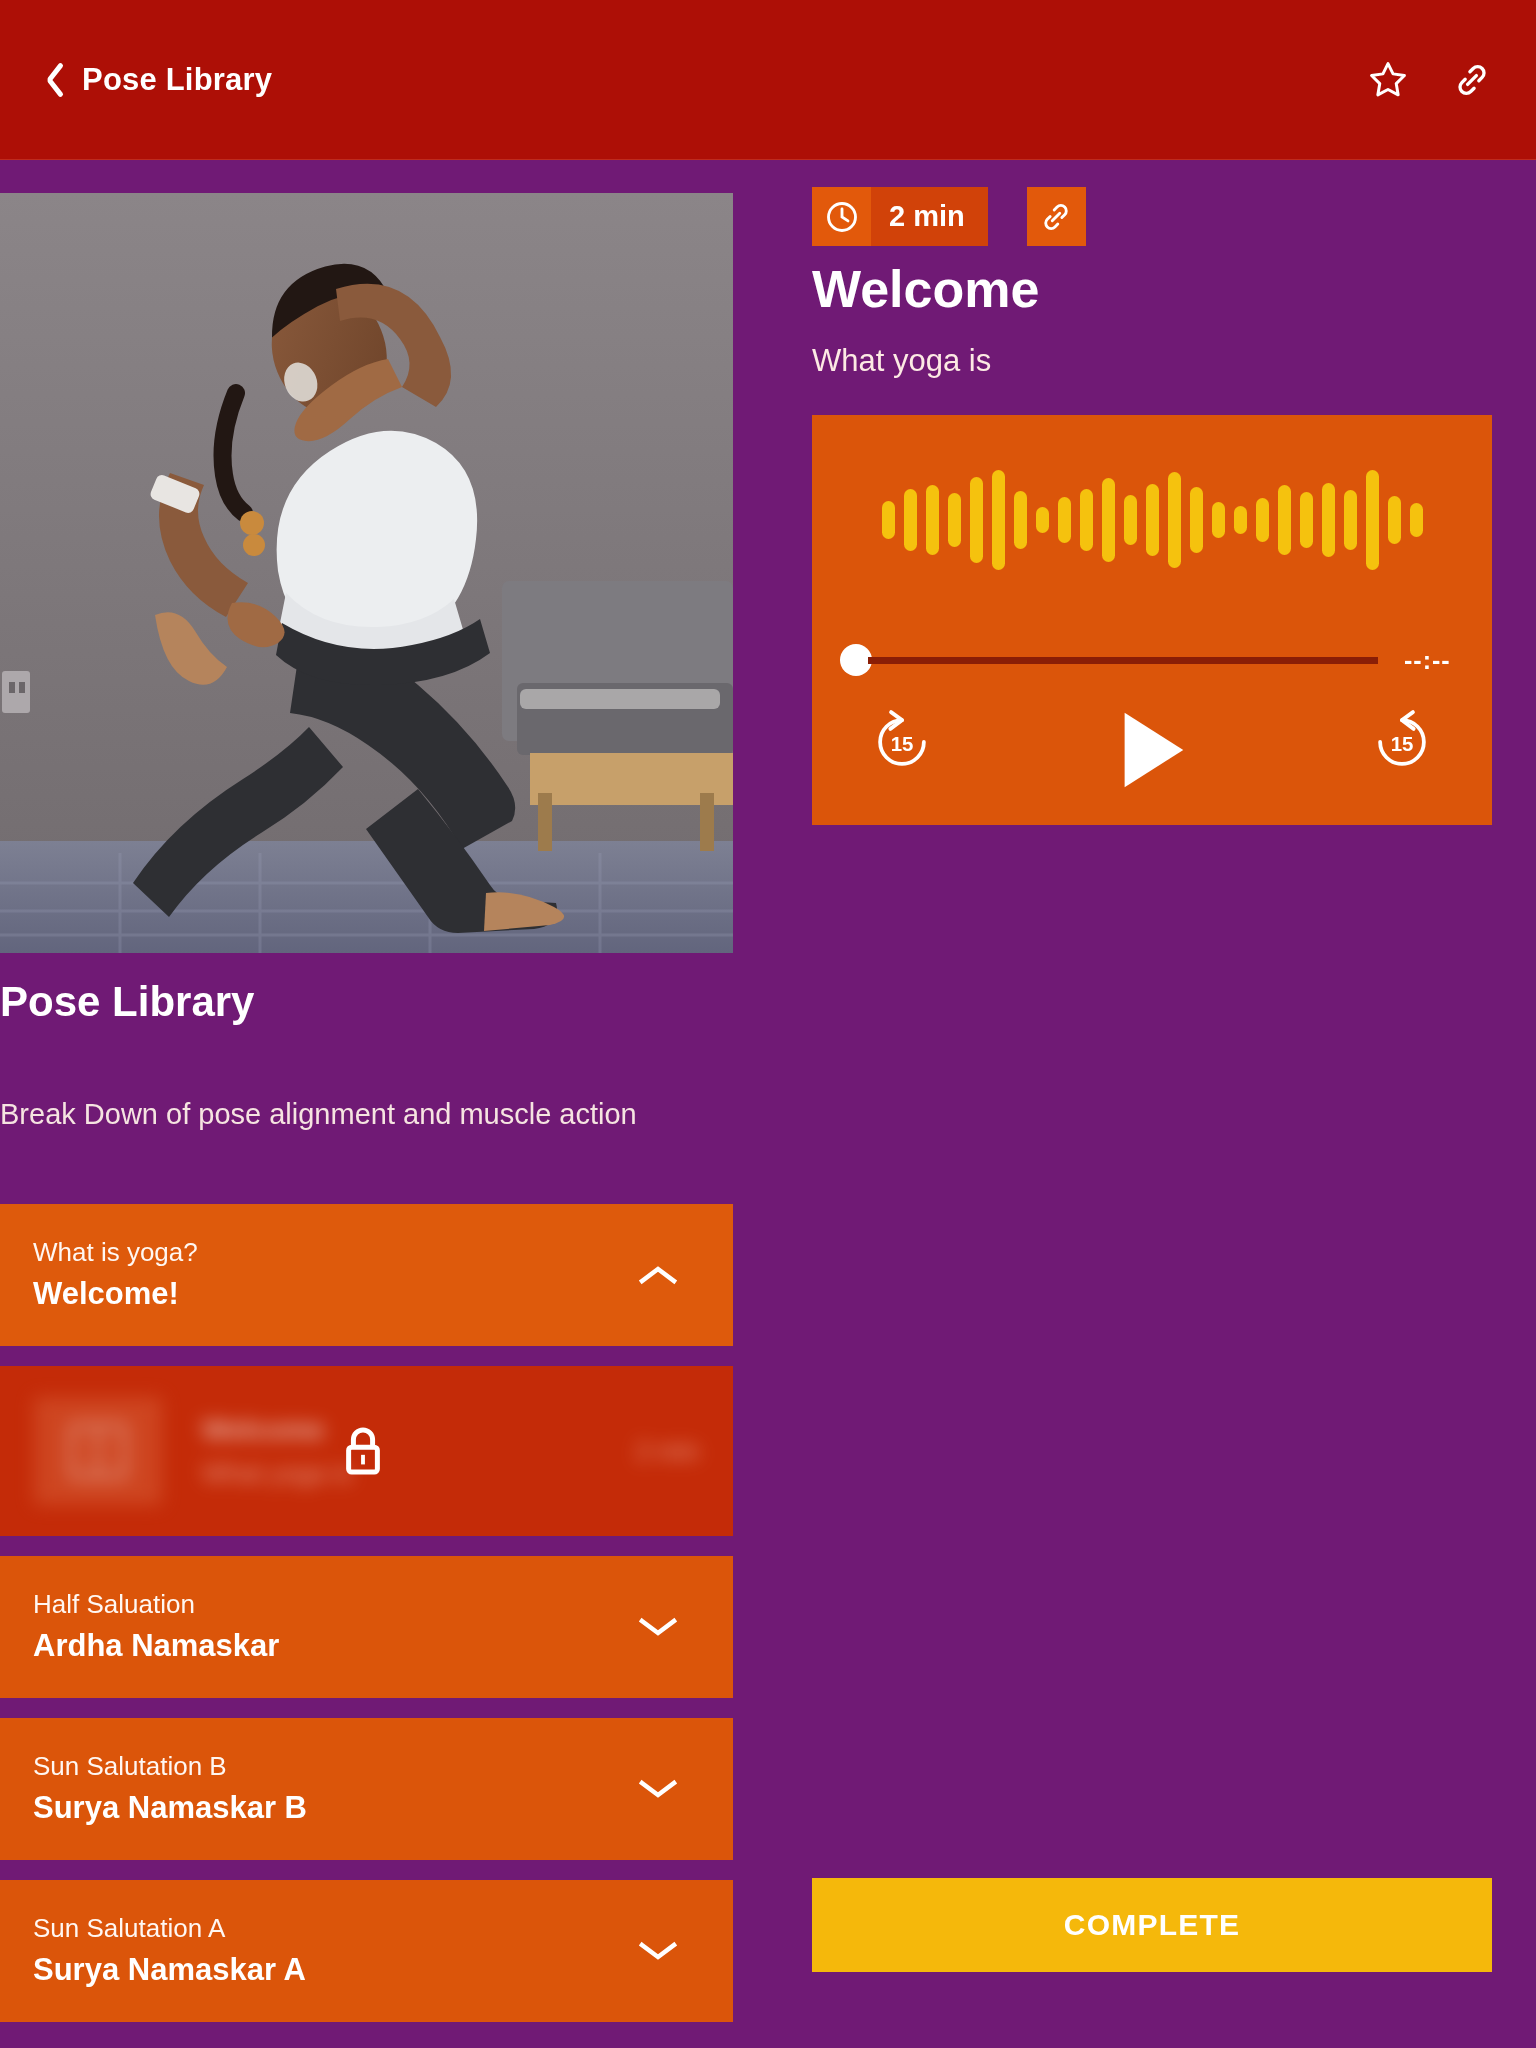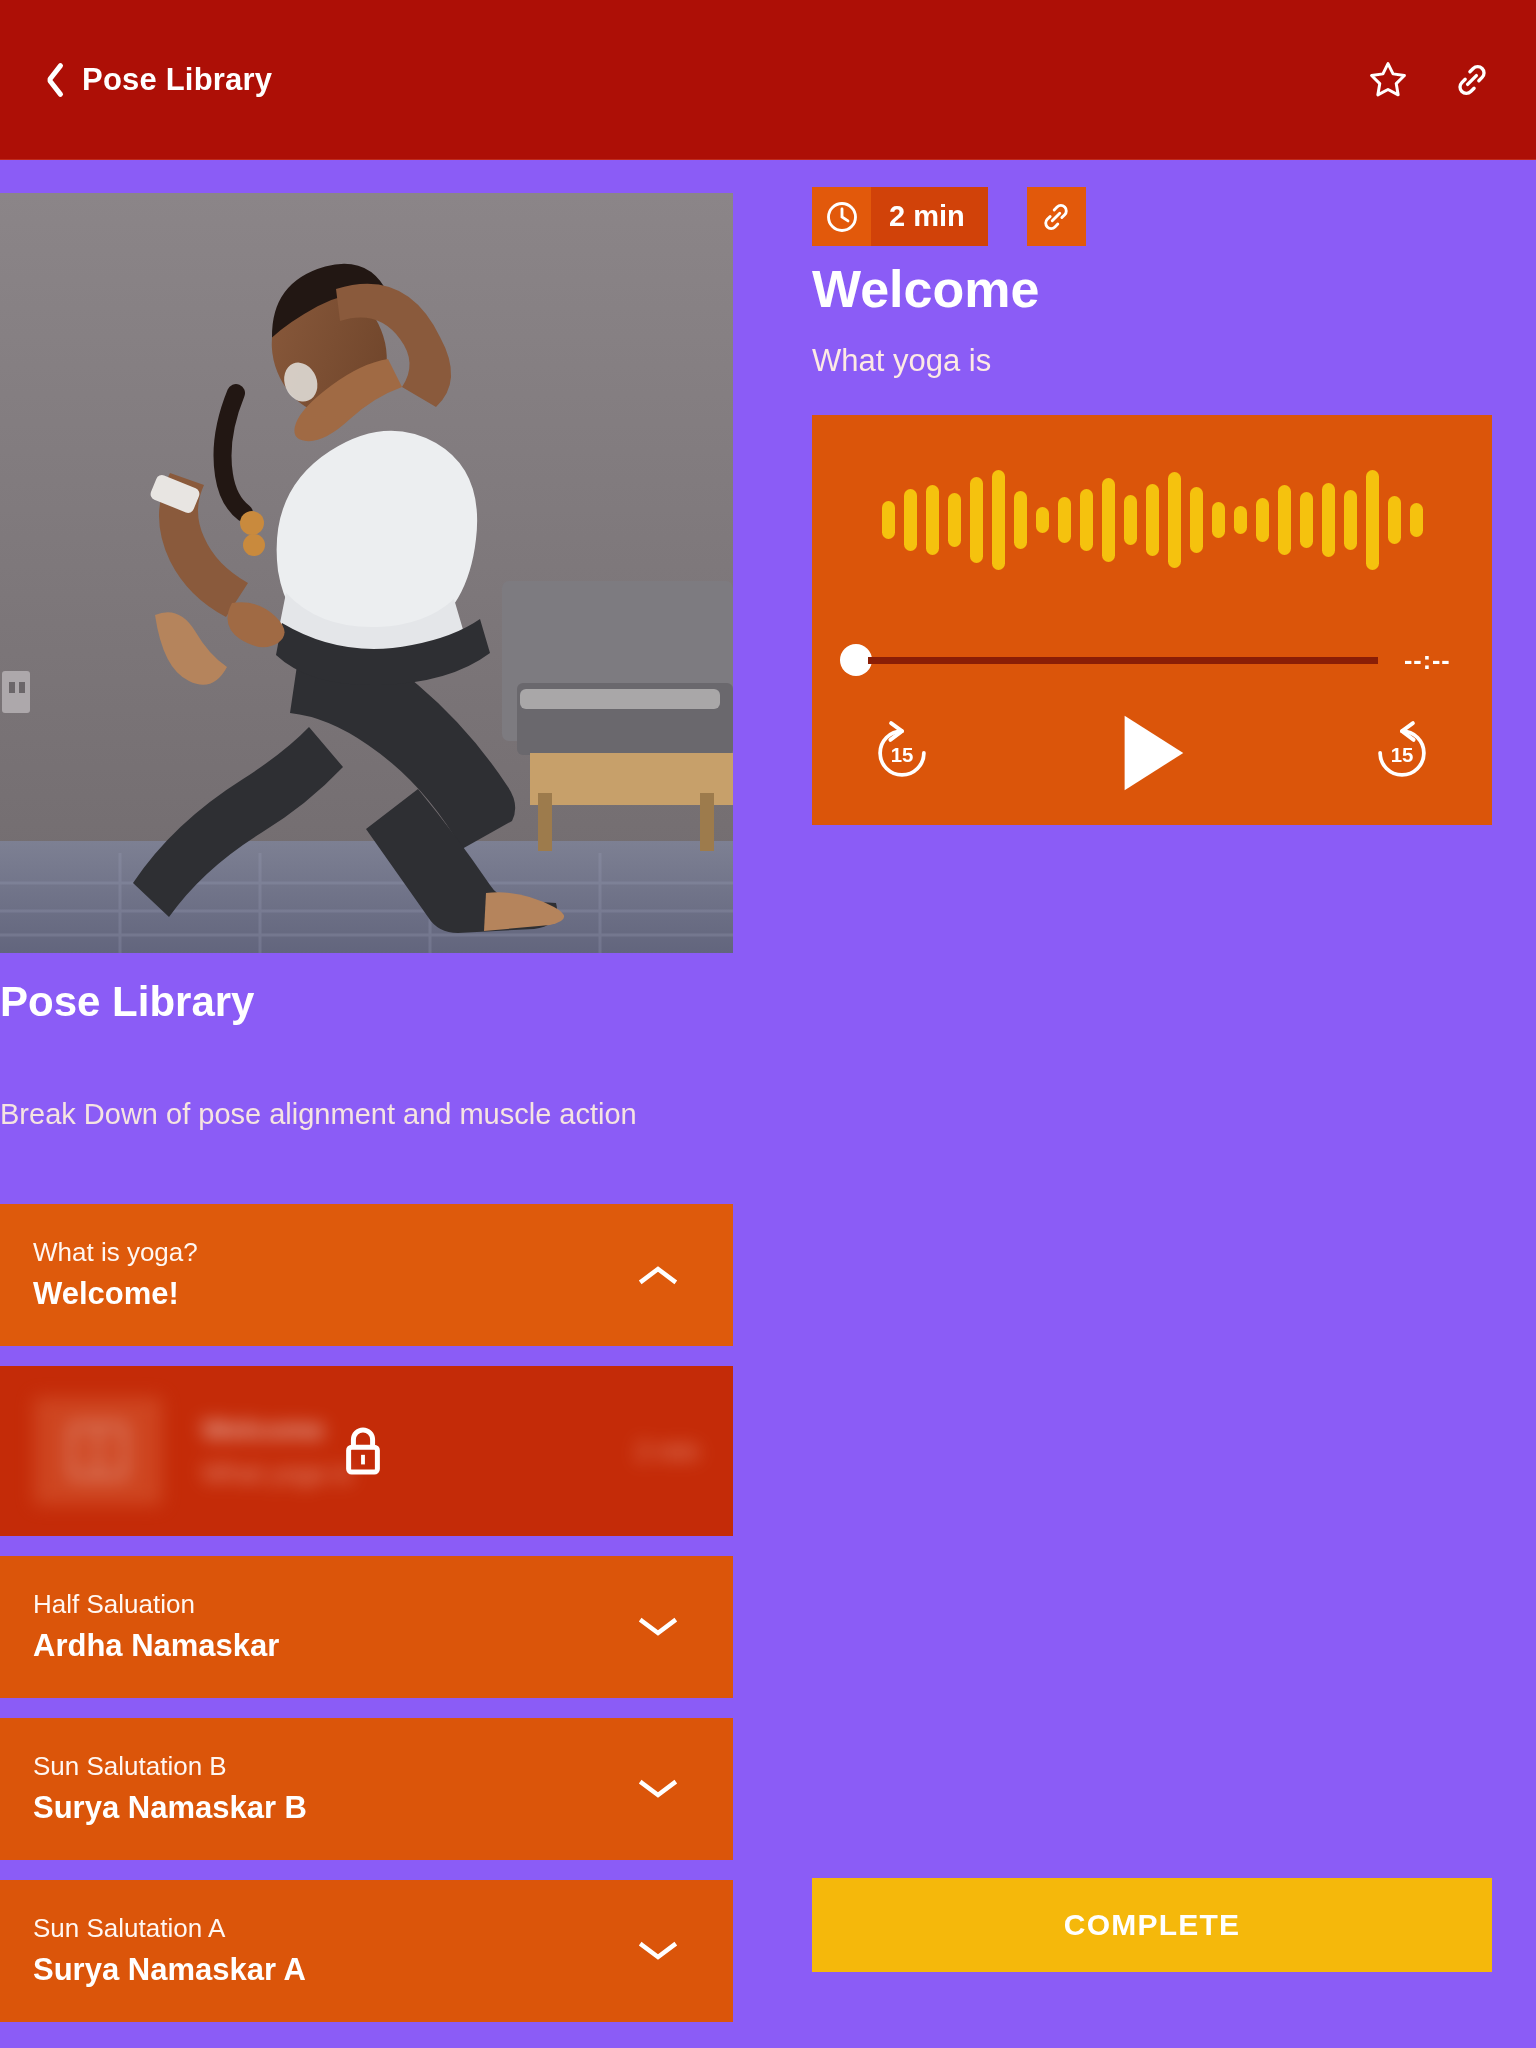--- a/index.html
+++ b/index.html
@@ -2,21 +2,21 @@
 <html><head>
 <meta charset="utf-8">
 <style>
   * { box-sizing: border-box; margin: 0; padding: 0; }
   html, body {
     width: 1536px; height: 2048px;
     background: #AD0F06;
     font-family: "Liberation Sans", sans-serif;
     overflow: hidden;
   }
-  .app { position: relative; width: 1536px; height: 2048px; background: #8b5cf6; text-decoration: underline; }
+  .app { position: relative; width: 1536px; height: 2048px; background: #701a75; text-decoration: underline; }
 
   
   .topbar {
     position: absolute; left: 0; top: 0; width: 1536px; height: 160px;
     background: #AD0F06;
     border-bottom: 1px solid #BF2B1E;
     display: flex; align-items: center;
   }
   .back-btn {
     display: flex; align-items: center; gap: 22px;
@@ -108,21 +108,21 @@
   .wave { position: absolute; left: 0; right: 0; top: 50px; height: 110px;
           display: flex; align-items: center; justify-content: center; gap: 9px; }
   .wave i { display: block; width: 13px; background: #F5C20E; border-radius: 7px; }
 
   .progress-row { position: absolute; left: 0; right: 0; top: 225px; height: 40px; display: flex; align-items: center; padding: 0 28px; }
   .knob { width: 32px; height: 32px; border-radius: 50%; background: #fff; flex: 0 0 auto; cursor: pointer; }
   .track { flex: 1 1 auto; height: 7px; background: #8A1E06; margin-left: -4px; }
   .time-left { color: #fff; font-size: 25px; font-weight: bold; letter-spacing: 1px; margin-left: 26px; width: 60px; }
 
   .controls { position: absolute; left: 0; right: 0; top: 292px; height: 92px;
-              display: flex; align-items: center; justify-content: space-between; padding: 0 55px; gap: 12px; }
+              display: flex; align-items: flex-start; justify-content: space-between; padding: 0 55px; gap: 12px; }
   .ctrl { cursor: pointer; display: flex; align-items: center; justify-content: center; }
 
   
   .complete-btn {
     position: absolute; left: 0; top: 1718px; width: 680px; height: 94px;
     background: #F5B80B; color: #fff; font-size: 30px; font-weight: bold; letter-spacing: 1.2px;
     display: flex; align-items: center; justify-content: center; cursor: pointer;
   }
 </style>
 </head>

